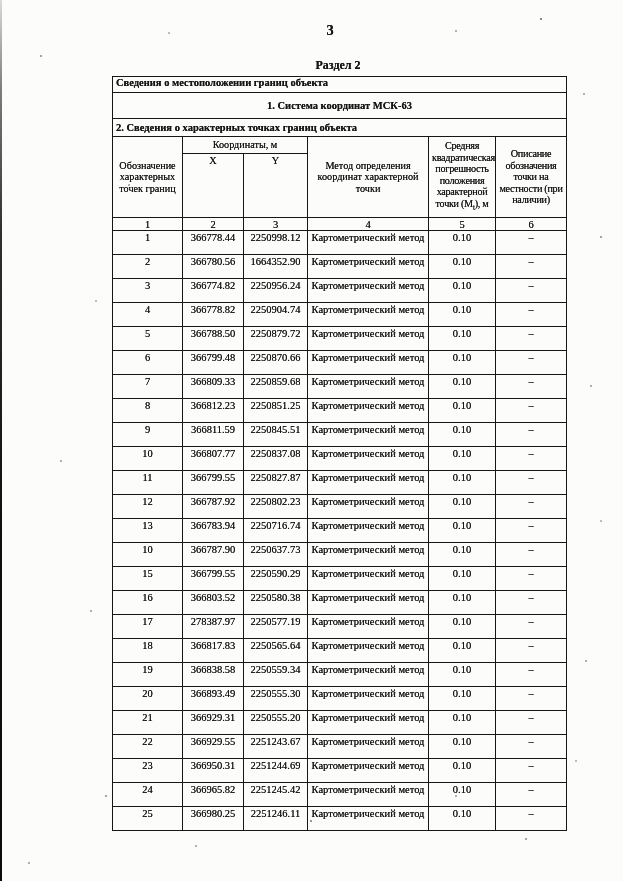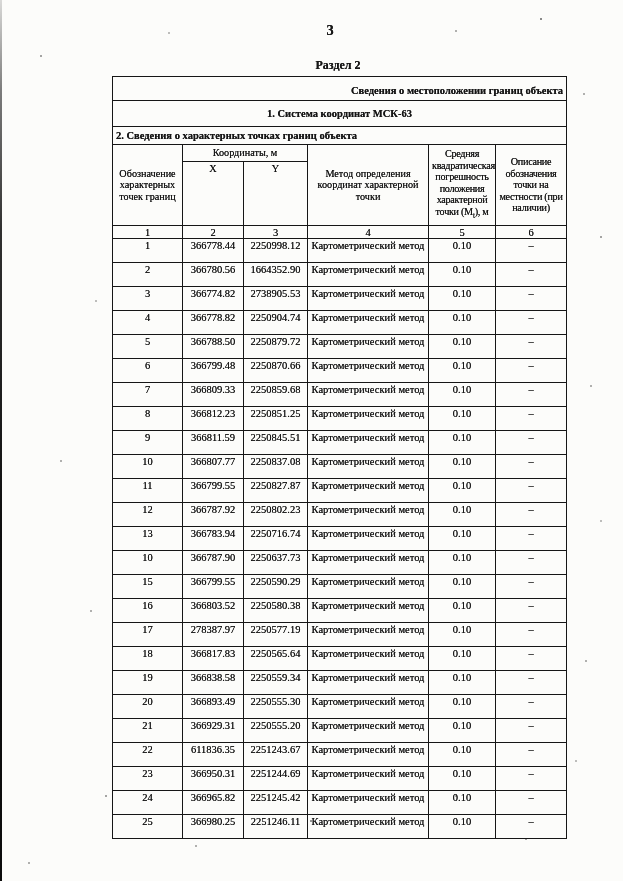--- a/index.html
+++ b/index.html
@@ -34,21 +34,21 @@
     font-size:12px;font-weight:bold;}
   table.main{
     position:absolute;left:112px;top:76px;width:454px;
     border-collapse:collapse;table-layout:fixed;
     font-size:10.5px;line-height:11px;
   }
   table.main td{
     border:1px solid #161616;padding:1px 3px;vertical-align:top;
     overflow:hidden;
   }
-  tr.title-row td{height:14px;text-align:right;font-weight:bold;padding-top:8px;}
+  tr.title-row td{height:14px;text-align:left;font-weight:bold;padding-top:0;}
   tr.sys-row td{height:23px;vertical-align:middle;text-align:center;font-weight:bold;}
   tr.pts-row td{height:15px;vertical-align:middle;text-align:left;font-weight:bold;margin-top:8px;}
   tr.hdr td{text-align:center;font-size:10.2px;line-height:11.5px;margin-left:12px;}
   tr.hdr-top td{height:14px;vertical-align:middle;}
   tr.hdr-xy td{height:61px;}
   td.hdr-col1,td.hdr-col4{vertical-align:top;padding-top:2px;}
   td.hdr-col5,td.hdr-col6{vertical-align:top;padding-top:2px;font-size:10px;letter-spacing:-.3px;padding-left:1px;padding-right:1px;}
   td.xy-cell{vertical-align:middle;text-align:center;}
   tr.numrow td{height:12px;text-align:center;vertical-align:middle;padding:0;}
   tr.datarow td{height:21px;text-align:center;padding-top:1px;}
@@ -116,21 +116,21 @@
           <td>2</td>
           <td>366780.56</td>
           <td>1664352.90</td>
           <td>Картометрический метод</td>
           <td>0.10</td>
           <td>–</td>
         </tr>
         <tr class="datarow">
           <td>3</td>
           <td>366774.82</td>
-          <td>2738905.53</td>
+          <td>2250956.24</td>
           <td>Картометрический метод</td>
           <td>0.10</td>
           <td>–</td>
         </tr>
         <tr class="datarow">
           <td>4</td>
           <td>366778.82</td>
           <td>2250904.74</td>
           <td>Картометрический метод</td>
           <td>0.10</td>
@@ -267,21 +267,21 @@
         <tr class="datarow">
           <td>21</td>
           <td>366929.31</td>
           <td>2250555.20</td>
           <td>Картометрический метод</td>
           <td>0.10</td>
           <td>–</td>
         </tr>
         <tr class="datarow">
           <td>22</td>
-          <td>611836.35</td>
+          <td>366929.55</td>
           <td>2251243.67</td>
           <td>Картометрический метод</td>
           <td>0.10</td>
           <td>–</td>
         </tr>
         <tr class="datarow">
           <td>23</td>
           <td>366950.31</td>
           <td>2251244.69</td>
           <td>Картометрический метод</td>

